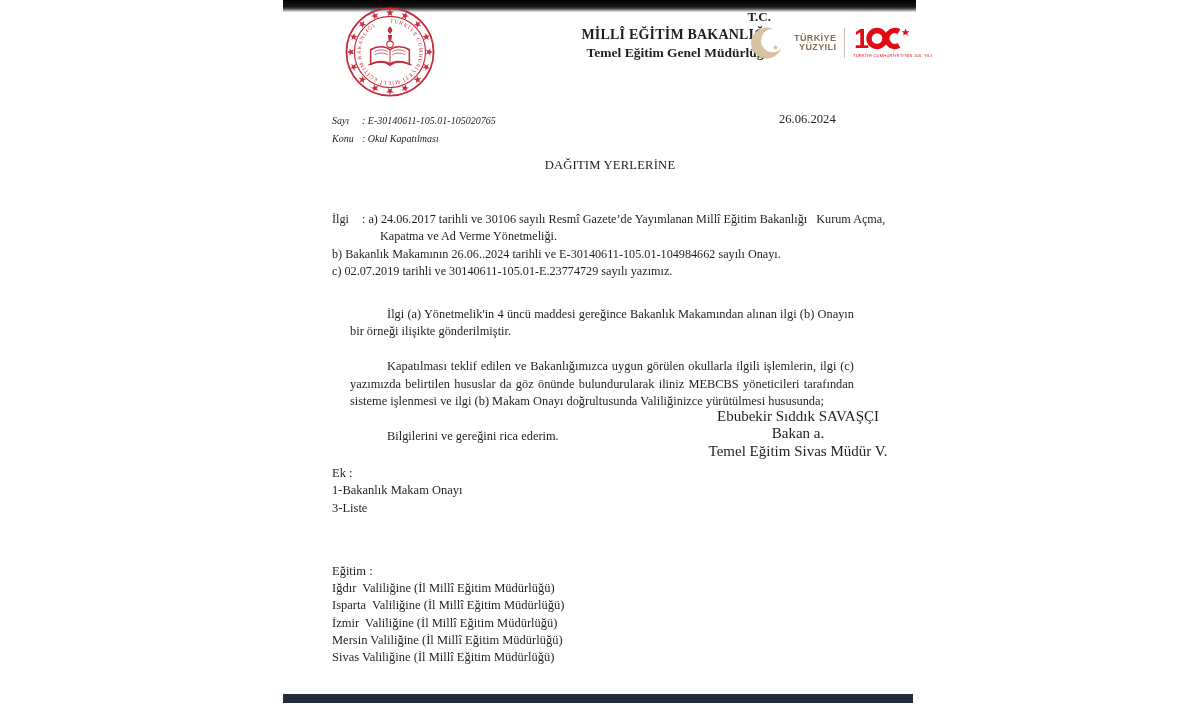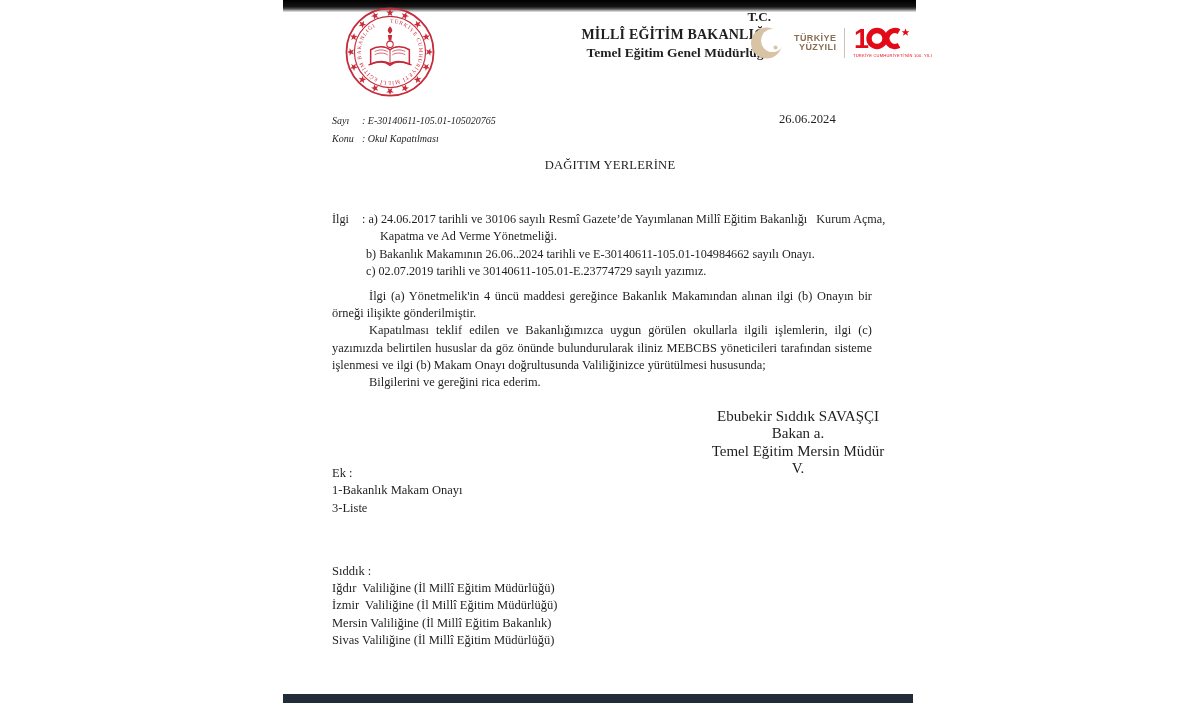--- a/index.html
+++ b/index.html
@@ -29,25 +29,25 @@
   .meta{position:absolute;left:49px;top:112px;font-size:10px;line-height:18px;font-style:italic;}
   .mlabel{display:inline-block;width:30px;}
   .letter-date{position:absolute;left:496px;top:112px;font-size:12.6px;}
 
   .recipient{position:absolute;left:20px;right:0;top:158px;text-align:center;font-size:12.6px;letter-spacing:.2px;}
 
   
   .ilgi{position:absolute;left:49px;top:211px;font-size:12.2px;line-height:17.3px;}
   .ilgi .ln{white-space:nowrap;}
   .ind-a2{margin-left:48px;}
-  .ind-bc{margin-left:34px;}
+  .ind-bc{}
 
   
   .bodytext{position:absolute;left:49px;top:288px;width:540px;font-size:12.4px;line-height:17.2px;}
-  .bodytext p{margin:0;text-indent:37px;text-align:justify;}
+  .bodytext p{margin:18px;text-indent:37px;text-align:justify;}
   .bodytext p.last{text-align:left;}
 
   .signature{position:absolute;left:425px;top:408px;width:180px;text-align:center;
              font-size:15px;line-height:17.4px;}
 
   .ek{position:absolute;left:49px;top:465px;font-size:12.5px;line-height:17.3px;}
   .dagitim{position:absolute;left:49px;top:563px;font-size:12.5px;line-height:17.2px;}
 </style>
 </head>
 <body>
@@ -139,33 +139,34 @@
 
     <div class="bodytext">
       <p>İlgi (a) Yönetmelik'in 4 üncü maddesi gereğince Bakanlık Makamından alınan ilgi (b) Onayın bir örneği ilişikte gönderilmiştir.</p>
       <p>Kapatılması teklif edilen ve Bakanlığımızca uygun görülen okullarla ilgili işlemlerin, ilgi (c) yazımızda belirtilen hususlar da göz önünde bulundurularak iliniz MEBCBS yöneticileri tarafından sisteme işlenmesi ve ilgi (b) Makam Onayı doğrultusunda Valiliğinizce yürütülmesi hususunda;</p>
       <p class="last">Bilgilerini ve gereğini rica ederim.</p>
     </div>
 
     <div class="signature">
       <div>Ebubekir Sıddık SAVAŞÇI</div>
       <div>Bakan a.</div>
-      <div>Temel Eğitim Mersin Müdür V.</div>
+      <div>Temel Eğitim Sivas Müdür V.</div>
     </div>
 
     <div class="ek">
       <div>Ek :</div>
       <div>1-Bakanlık Makam Onayı</div>
       <div>3-Liste</div>
     </div>
 
     <div class="dagitim">
-      <div>Sıddık :</div>
+      <div>Eğitim :</div>
       <div>Iğdır&nbsp; Valiliğine (İl Millî Eğitim Müdürlüğü)</div>
+      <div>Isparta&nbsp; Valiliğine (İl Millî Eğitim Müdürlüğü)</div>
       <div>İzmir&nbsp; Valiliğine (İl Millî Eğitim Müdürlüğü)</div>
-      <div>Mersin Valiliğine (İl Millî Eğitim Bakanlık)</div>
+      <div>Mersin Valiliğine (İl Millî Eğitim Müdürlüğü)</div>
       <div>Sivas Valiliğine (İl Millî Eğitim Müdürlüğü)</div>
     </div>
 
   </div>
 
   <div class="scan-bar-bottom"></div>
 </div>
 
 </body></html>

